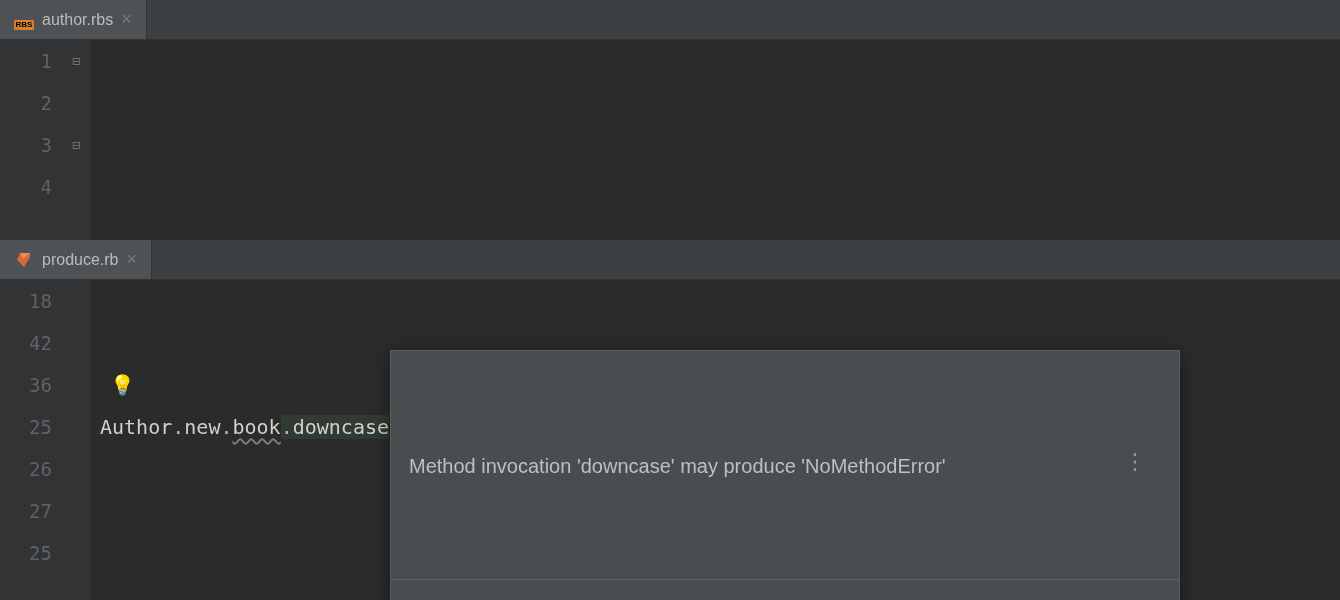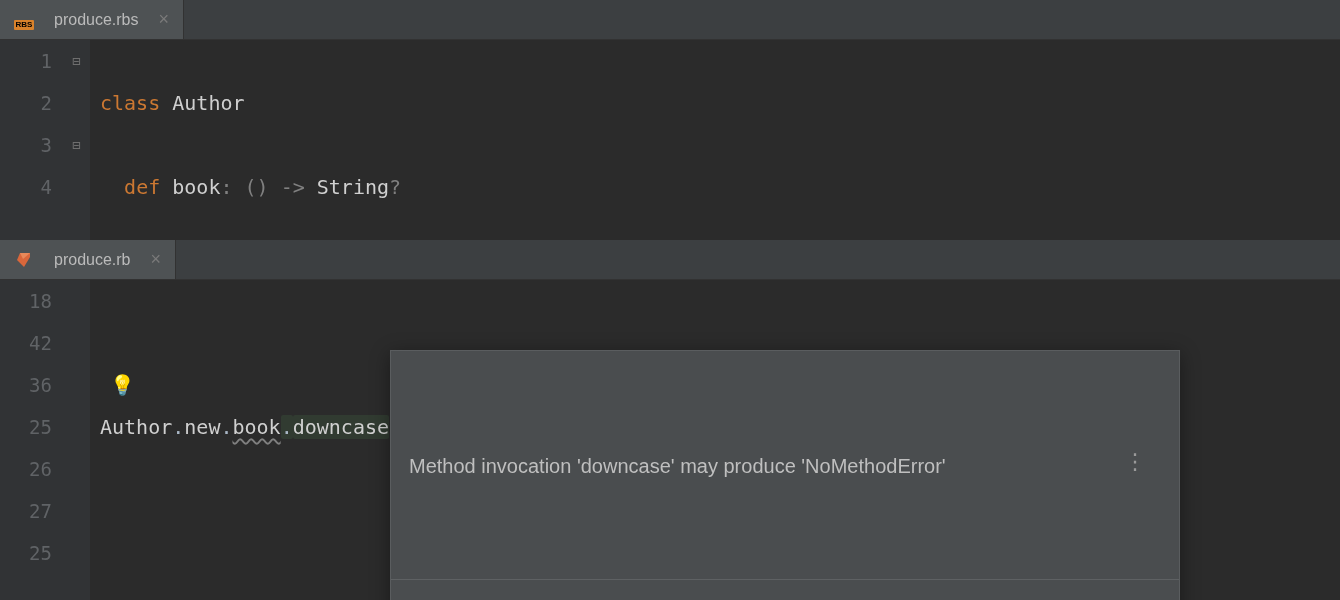--- a/index.html
+++ b/index.html
@@ -16,21 +16,21 @@
       background: #3c3f41;
       border-bottom: 1px solid #323232;
       display: flex;
       height: 40px;
       align-items: stretch;
     }
     .tab {
       display: flex;
       align-items: center;
       padding: 4px 14px;
-      gap: 20px;
+      gap: 8px;
       color: #bbbbbb;
       font-size: 16px;
       border-right: 1px solid #323232;
       font-family: -apple-system, 'Segoe UI', sans-serif;
       position: relative;
     }
     .tab.active {
       background: #4e5254;
     }
     .tab-close {
@@ -151,41 +151,35 @@
     }
   </style>
 </head>
 <body>
 
 <div class="tab-bar">
   <div class="tab active">
     <span class="file-icon-rbs">
       <span class="badge">RBS</span>
     </span>
-    <span>produce.rbs</span>
+    <span>author.rbs</span>
     <span class="tab-close">×</span>
   </div>
 </div>
 
 <div class="editor-pane top">
   <div class="gutter">
     <div>1</div>
     <div>2</div>
     <div>3</div>
     <div>4</div>
   </div>
   <div class="fold-col">
     <div class="fold-mark" style="top:0">⊟</div>
     <div class="fold-mark" style="top:84px">⊟</div>
-  </div>
-  <div class="code">
-<div><span class="kw">class</span> <span class="ident">Author</span></div>
-<div>  <span class="kw">def</span> <span class="ident">book</span><span class="gray">: () -&gt; </span><span class="type">String</span><span class="gray">?</span></div>
-<div><span class="kw">end</span></div>
-<div> </div>
   </div>
 </div>
 
 <div class="tab-bar">
   <div class="tab active">
     <span class="file-icon-rb">
       <svg viewBox="0 0 20 20">
           <polygon points="6,3 16,3 16,7 10,17 3,10" fill="#d9673b"></polygon>
           <polygon points="6,3 16,3 9,9" fill="#e8895a"></polygon>
         </svg>

